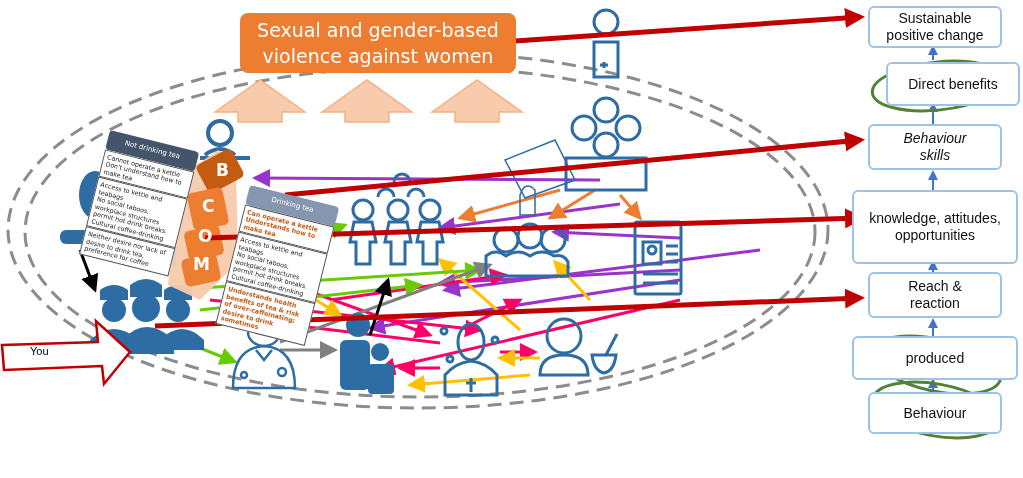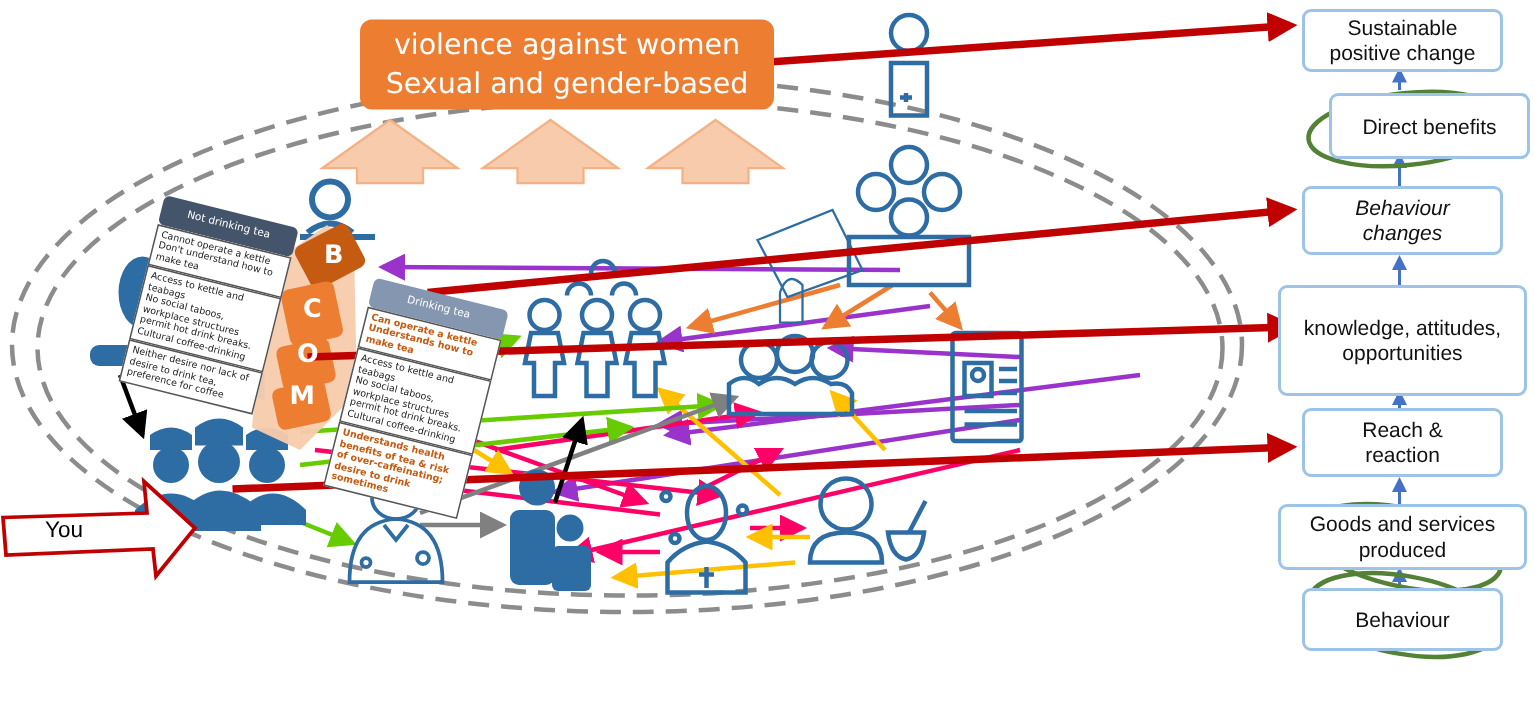--- a/index.html
+++ b/index.html
@@ -1,20 +1,20 @@
 <!DOCTYPE html>
 <html><head>
 <meta charset="utf-8">
 <style>
   html, body { margin:0; padding:0; background:#ffffff; }
   body { width:1023px; height:478px; position:relative; overflow:hidden; font-family:"Liberation Sans", sans-serif; }
   #stage { position:absolute; left:0; top:0; width:1023px; height:478px; }
   .title-box { position:absolute; left:240px; top:13px; width:276px; height:60px; background:#ed7d31; border-radius:8px; color:#fff; font-size:19px; line-height:26px; text-align:center; display:flex; flex-direction:column; justify-content:center; font-family:"DejaVu Sans", sans-serif; }
   .tcol { position:absolute; border:2px solid #9dc3e6; border-radius:6px; background:#fff; text-align:center; font-size:14px; color:#111; display:flex; align-items:center; justify-content:center; flex-direction:column; line-height:17px; }
-  .you-label { position:absolute; left:30px; top:345px; font-size:15px; color:#000; }
+  .you-label { position:absolute; left:30px; top:345px; font-size:11px; color:#000; }
   .card { position:absolute; font-family:"DejaVu Sans", sans-serif; font-size:6.3px; line-height:7.5px; color:#222; }
   .card .hdr { background:#44546a; color:#fff; text-align:center; font-size:7px; padding:6px 0; border-radius:4px; }
   .card .sec { background:#fff; border:1px solid #555; padding:2px 3px; }
   .orange-t { color:#c55a11; font-weight:bold; }
   .bcom { position:absolute; color:#fff; font-weight:bold; font-size:17px; font-family:"DejaVu Sans", sans-serif; }
 </style>
 </head>
 <body>
 
 <svg id="stage" width="1023" height="478" viewBox="0 0 1023 478">
@@ -212,22 +212,22 @@
   <path d="M2,345 L98,342 L96,321 L130,352 L104,384 L102,366 L4,370 Z" fill="#fff" stroke="#c00000" stroke-width="2.5"></path>
 
   <g fill="none" stroke="#538135" stroke-width="3">
     <ellipse cx="938" cy="86" rx="66" ry="24" transform="rotate(-6 938 86)"></ellipse>
     <ellipse cx="936" cy="365" rx="66" ry="26" transform="rotate(12 936 365)"></ellipse>
     <ellipse cx="936" cy="410" rx="64" ry="26" transform="rotate(10 936 410)"></ellipse>
   </g>
 </svg>
 
 <div class="title-box">
+  <span>Sexual and gender-based</span>
   <span>violence against women</span>
-  <span>Sexual and gender-based</span>
 </div>
 
 <span class="bcom" style="left:216px;top:160px;">B</span>
 <span class="bcom" style="left:202px;top:196px;">C</span>
 <span class="bcom" style="left:198px;top:226px;">O</span>
 <span class="bcom" style="left:193px;top:254px;">M</span>
 
 <div class="card" style="left:110px;top:130px;width:92px;transform:rotate(14deg);transform-origin:top left;">
   <div class="hdr">Not drinking tea</div>
   <div class="sec">
@@ -262,31 +262,30 @@
 
 <div class="tcol" style="left:868px;top:6px;width:130px;height:38px;">
   <span>Sustainable</span>
   <span>positive change</span>
 </div>
 <div class="tcol" style="left:868px;top:62px;width:130px;height:40px;margin-left:18px;">
   <span>Direct benefits</span>
 </div>
 <div class="tcol" style="left:868px;top:124px;width:130px;height:42px;font-style:italic;">
   <span>Behaviour</span>
-  <span>changes</span>
+  <span>skills</span>
 </div>
 <div class="tcol" style="left:852px;top:190px;width:162px;height:70px;">
   <span>knowledge, attitudes,</span>
   <span>opportunities</span>
 </div>
 <div class="tcol" style="left:868px;top:272px;width:130px;height:42px;">
   <span>Reach &amp;</span>
   <span>reaction</span>
 </div>
 <div class="tcol" style="left:852px;top:336px;width:162px;height:40px;">
-  <span>Goods and services</span>
   <span>produced</span>
 </div>
 <div class="tcol" style="left:868px;top:392px;width:130px;height:38px;">
   <span>Behaviour</span>
 </div>
 
 <span class="you-label">You</span>
 
 </body></html>

